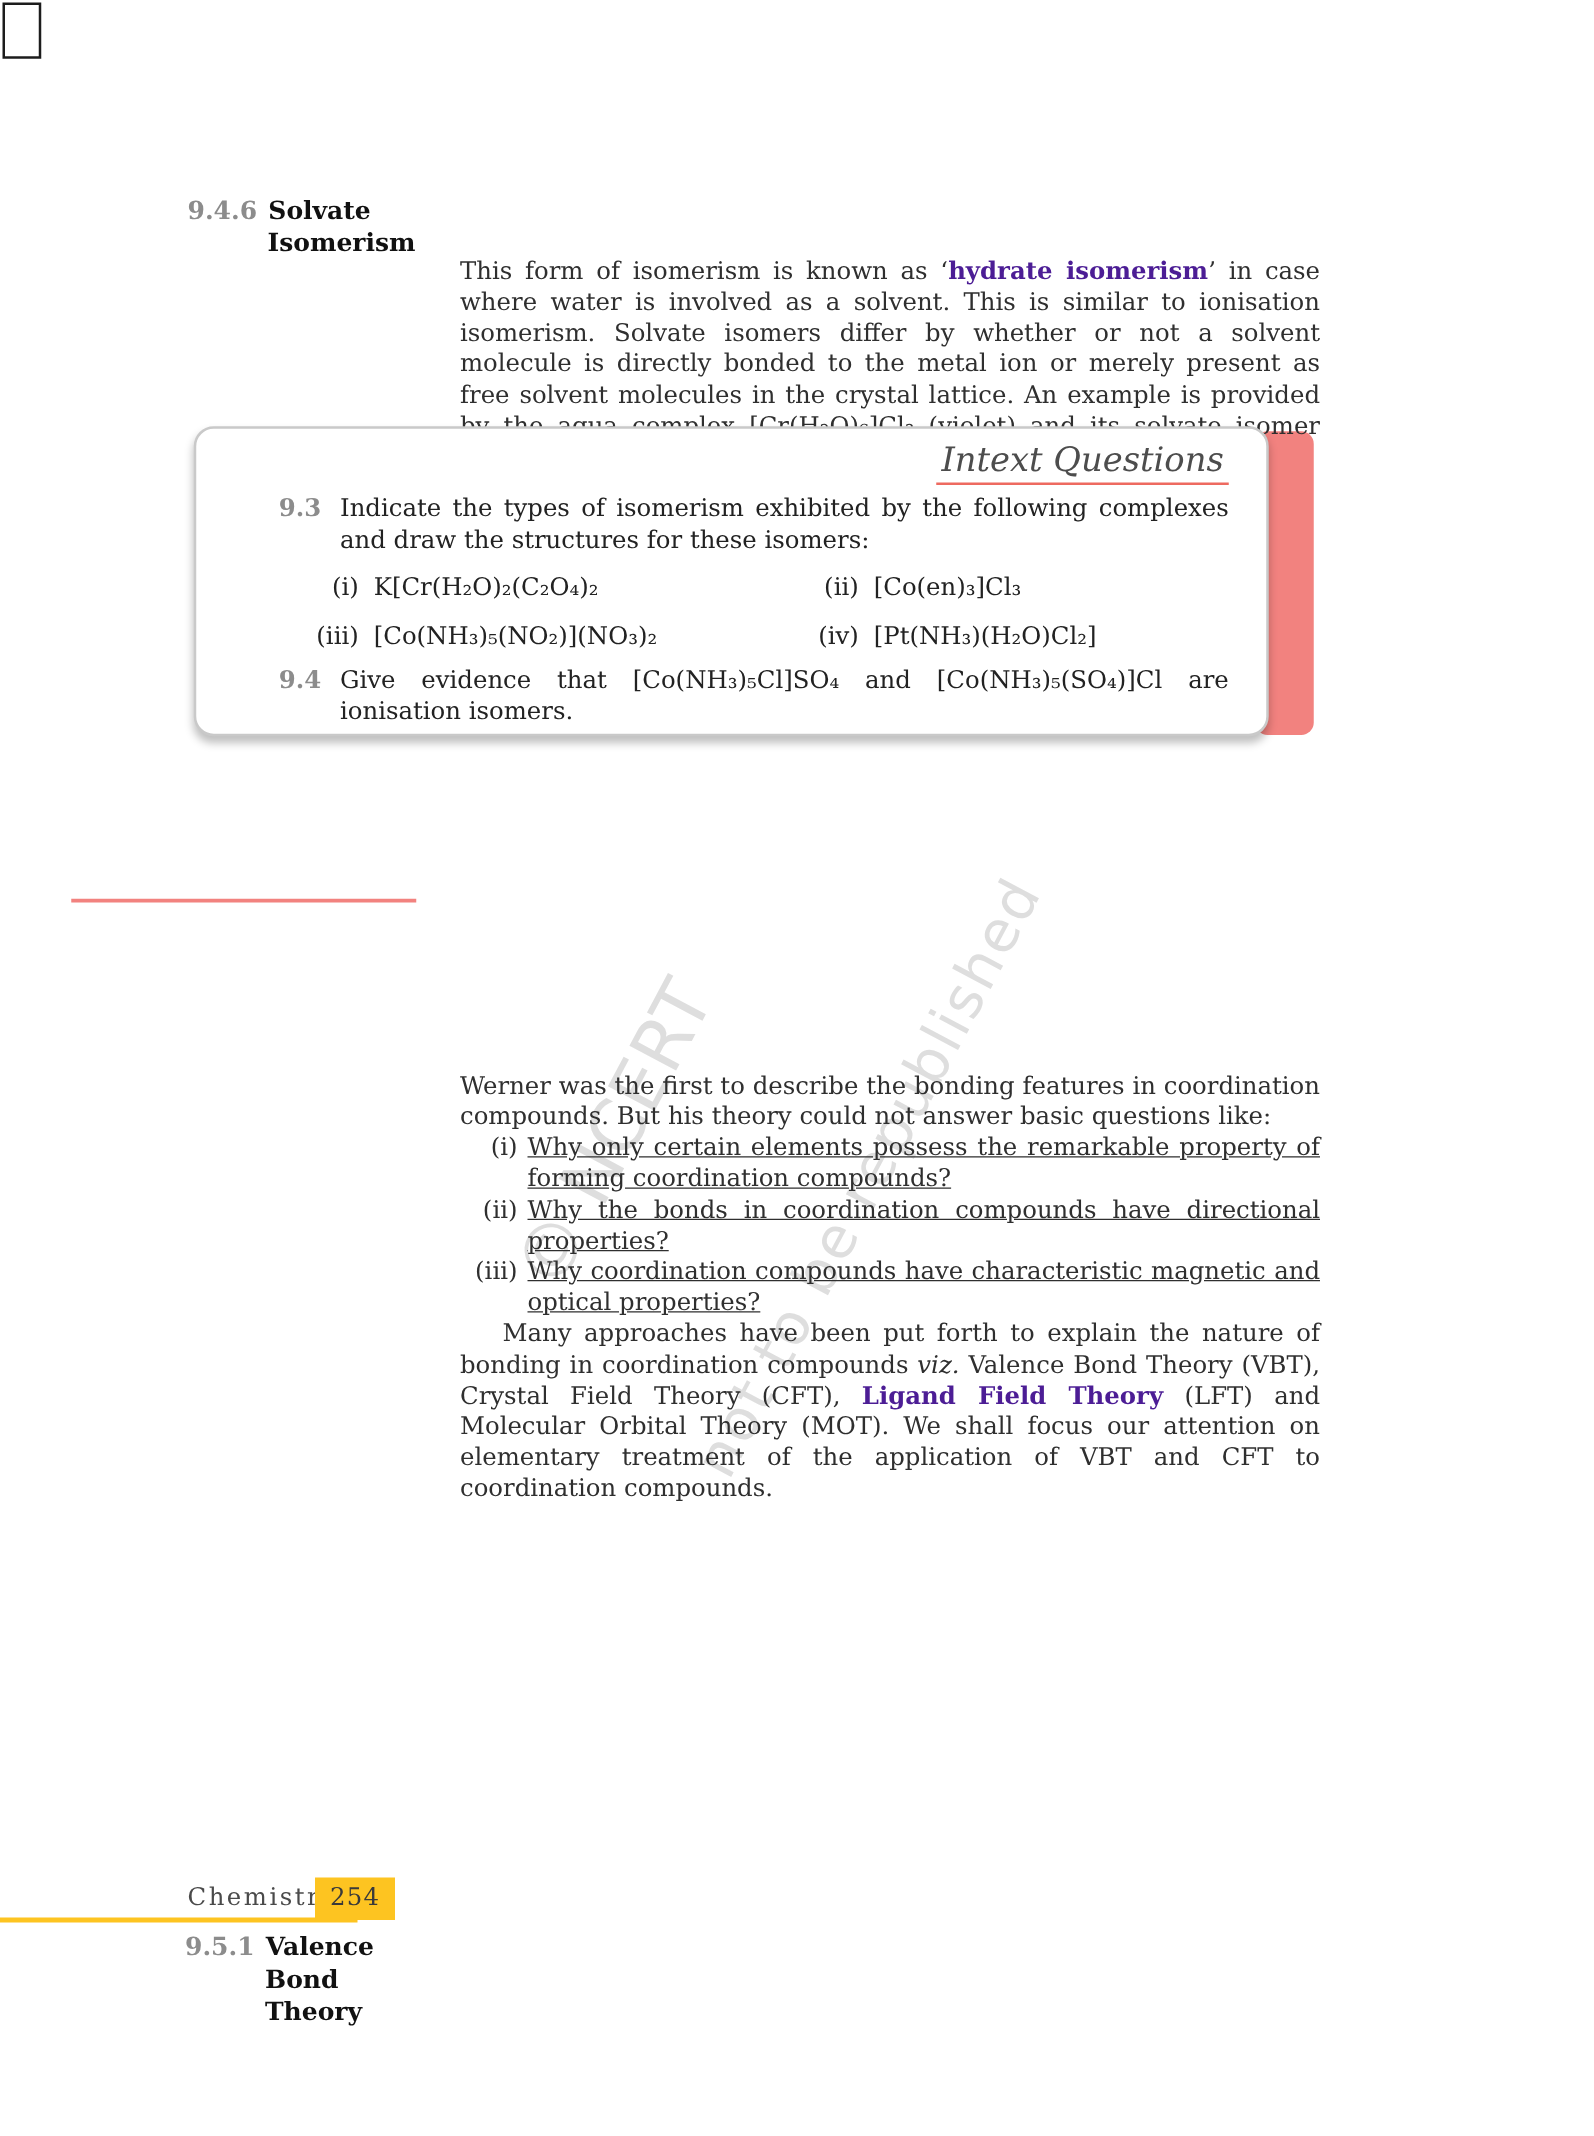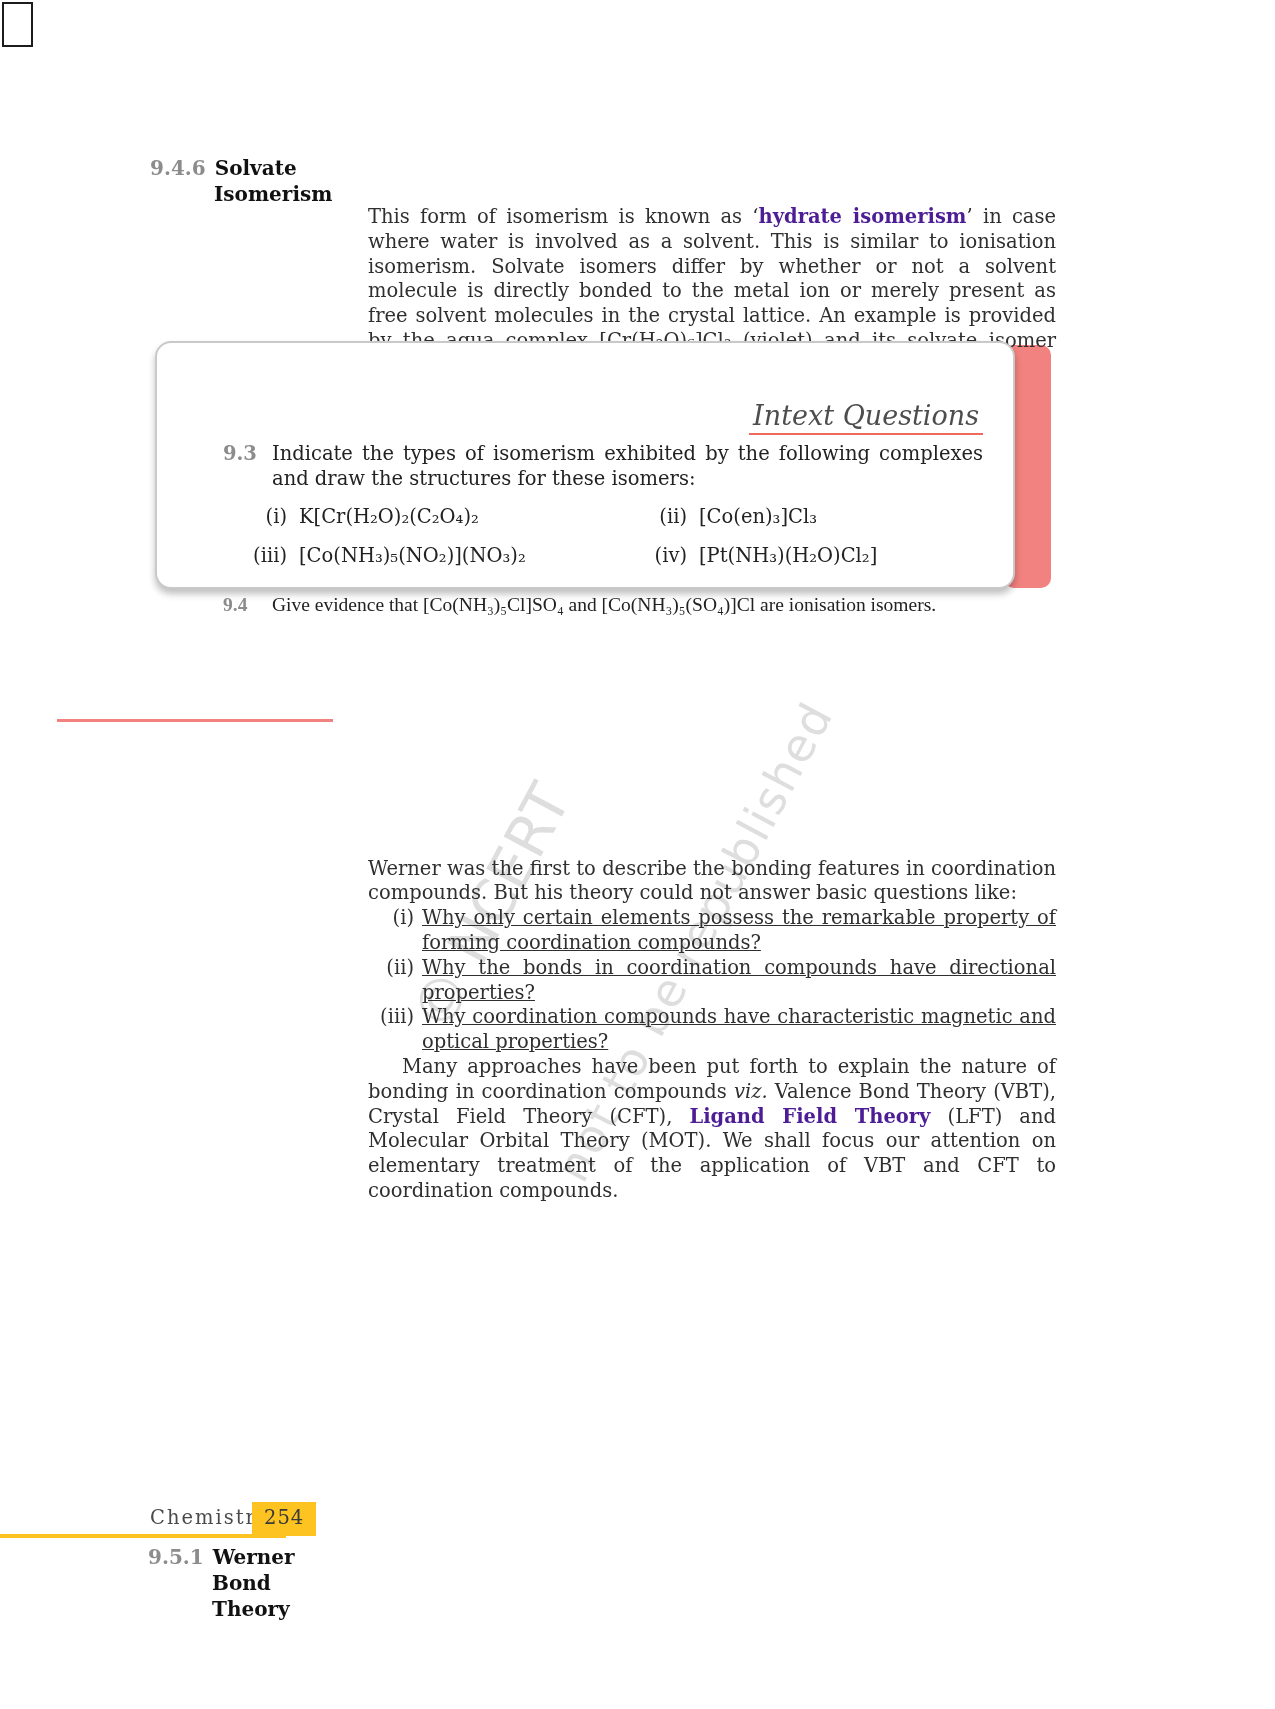--- a/index.html
+++ b/index.html
@@ -14,21 +14,21 @@
   
   .bodycol{position:absolute;width:688px;font-size:19.5px;line-height:24.8px;text-align:justify;}
   .bold-grey{font-weight:bold;color:#4c1d95;}
   .it{font-style:italic;margin-top:42px;}
   
   .intext-tab{position:absolute;left:1004px;top:345px;width:47px;height:243px;background:#f2827f;border-radius:10px;z-index:1;}
   .intext{position:absolute;left:155px;top:341px;width:860px;height:248px;background:#fff;
           border:2px solid #c9c9c9;border-radius:16px;box-shadow:0 5px 7px rgba(0,0,0,.25);
           z-index:2;box-sizing:border-box;padding:10px 30px 0 66px;}
   .intext-title-row{text-align:right;}
-  .script{font-family:"DejaVu Serif",serif;font-style:italic;color:#4d4d4d;margin-top:47px;}
+  .script{font-family:"DejaVu Serif",serif;font-style:italic;color:#4d4d4d;}
   .intext-title{display:inline-block;font-size:27px;line-height:32px;border-bottom:2px solid #ee6a60;padding:0 4px 1px 4px;}
   .qrow{display:flex;margin-top:9px;font-size:19.5px;line-height:25px;}
   .qnum{flex:0 0 49px;font-weight:bold;color:#8c8c8c;}
   .qtext{flex:1;text-align:justify;color:#222;}
   .fgrid{display:grid;grid-template-columns:400px 1fr;row-gap:14px;margin-top:13px;font-size:19.5px;}
   .fitem{display:flex;line-height:25px;}
   .fn{flex:0 0 64px;text-align:right;padding-right:12px;color:#222;}
   .ff{color:#222;}
   
   .sec95{position:absolute;left:148px;top:622px;width:230px;font-size:26px;line-height:33px;color:#6b6b6b;}
@@ -93,21 +93,21 @@
       </div>
       <div class="fitem">
         <div class="fn">(iii)</div>
         <div class="ff">[Co(NH₃)₅(NO₂)](NO₃)₂</div>
       </div>
       <div class="fitem">
         <div class="fn">(iv)</div>
         <div class="ff">[Pt(NH₃)(H₂O)Cl₂]</div>
       </div>
     </div>
-    <div class="qrow" style="margin-top:24px;font-family:Liberation Serif, serif;">
+    <div class="qrow" style="margin-top:10px;">
       <div class="qnum">9.4</div>
       <div class="qtext">Give evidence that [Co(NH₃)₅Cl]SO₄ and [Co(NH₃)₅(SO₄)]Cl are ionisation isomers.</div>
     </div>
   </div>
 
   <div class="rule95"></div>
 
   <div class="bodycol z" style="left:368px;top:631px;">
     <div>Werner was the first to describe the bonding features in coordination compounds. But his theory could not answer basic questions like:</div>
     <div class="li">
@@ -121,21 +121,21 @@
     <div class="li">
       <div class="ln">(iii)</div>
       <div class="lt">Why coordination compounds have characteristic magnetic and optical properties?</div>
     </div>
     <div class="indent">
       <span>Many approaches have been put forth to explain the nature of bonding in coordination compounds </span><span class="it">viz.</span><span> Valence Bond Theory (VBT), Crystal Field Theory (CFT), </span><span class="bold-grey">Ligand Field Theory</span><span> (LFT) and Molecular Orbital Theory (MOT). We shall focus our attention on elementary treatment of the application of VBT and CFT to coordination compounds.</span>
     </div>
   </div>
 
   <div class="seclabel z" style="left:148px;top:971px;width:220px;">
-    <div><span class="secnum">9.5.1</span><span>Werner</span></div>
+    <div><span class="secnum">9.5.1</span><span>Valence</span></div>
     <div class="l2">Bond</div>
     <div class="l2">Theory</div>
   </div>
 
   <div class="f-rule"></div>
   <div class="f-chem">Chemistry</div>
   <div class="f-page">254</div>
 
 </div>
 

